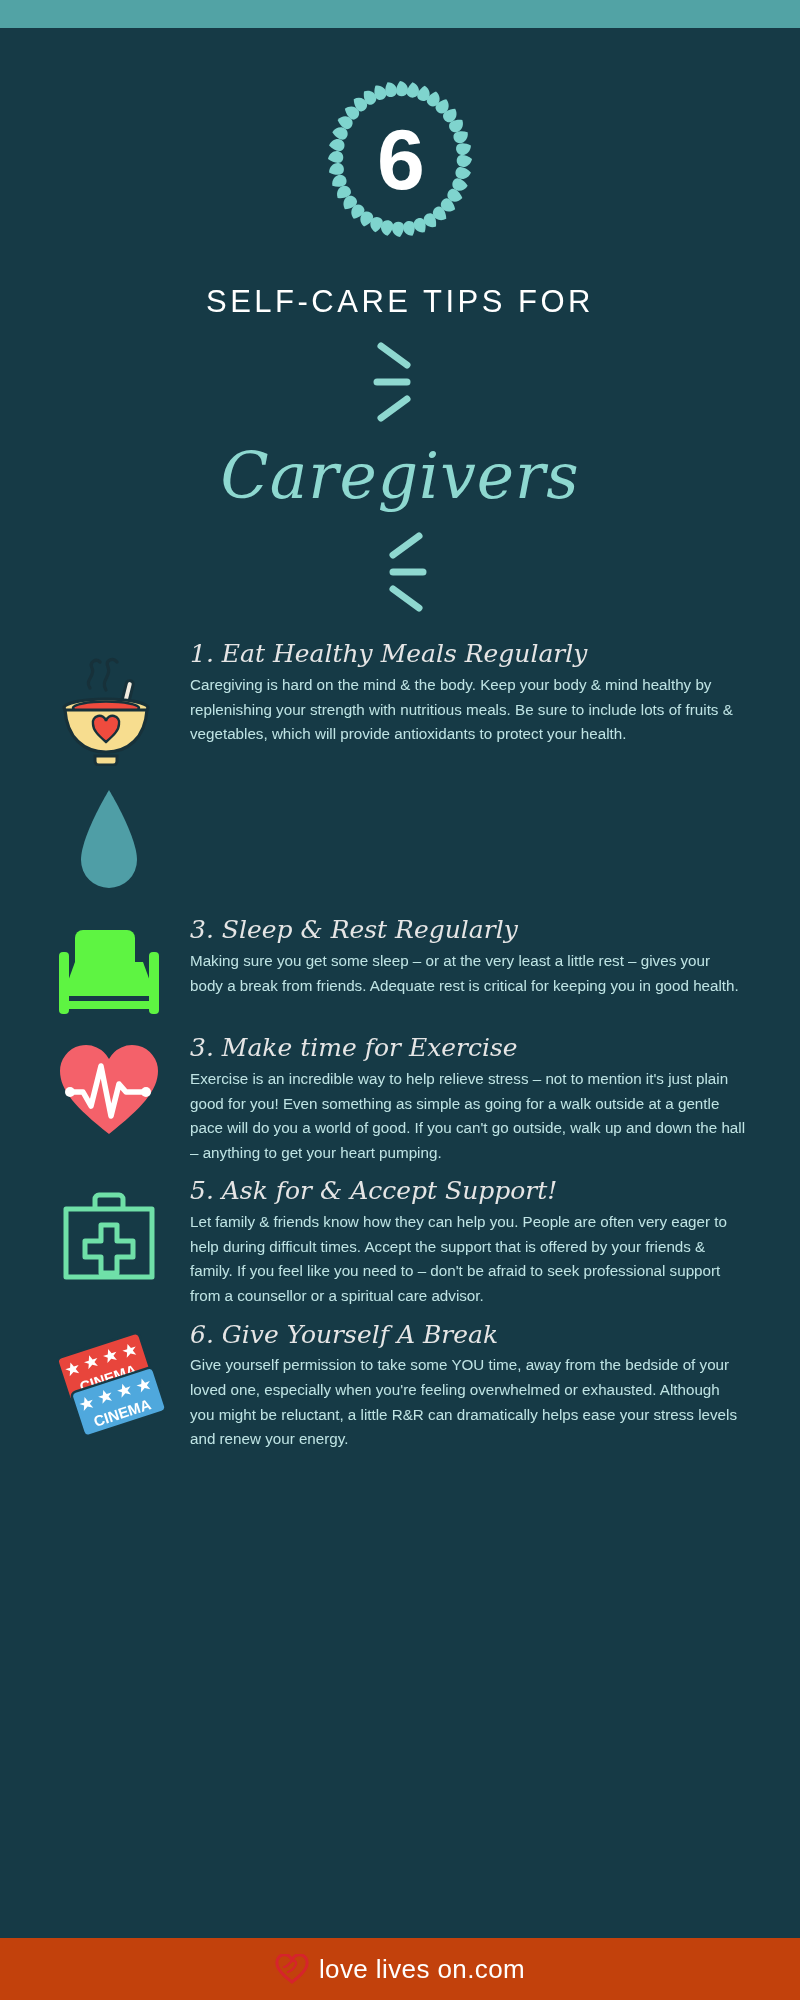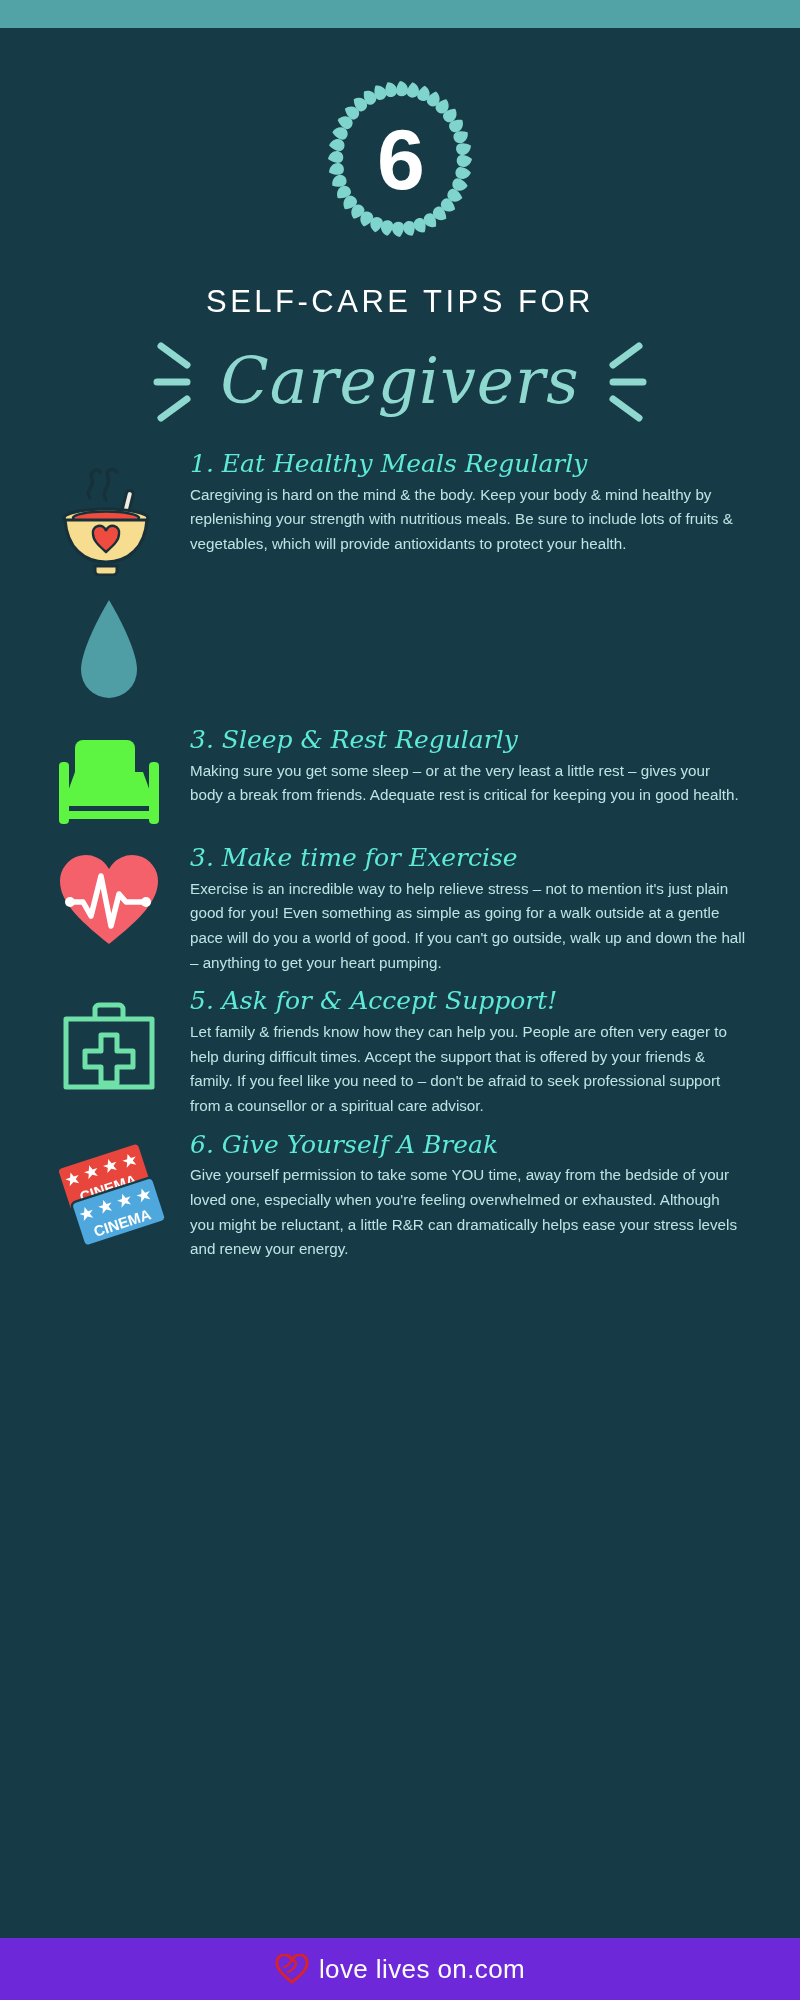--- a/index.html
+++ b/index.html
@@ -24,21 +24,21 @@
   
   .accent-bar-top {
     width: 100%;
     height: 28px;
     background: #52a3a5;
     flex: none;
   }
   .accent-bar-bottom {
     width: 100%;
     height: 62px;
-    background: #6d28d9;
+    background: #c2410c;
     flex: none;
     display: flex;
     align-items: center;
     justify-content: center;
     gap: 10px;
   }
 
   
   .header {
     flex: none;
@@ -77,20 +77,21 @@
     letter-spacing: 3.5px;
     text-transform: uppercase;
   }
 
   .script-row {
     margin-top: 14px;
     display: flex;
     align-items: center;
     justify-content: center;
     gap: 14px;
+    flex-direction: column;
   }
 
   .script-title {
     color: #8ed8d0;
     font-family: "DejaVu Serif", serif;
     font-style: italic;
     font-size: 63px;
     line-height: 1.05;
     letter-spacing: 1px;
   }
@@ -116,21 +117,21 @@
     display: flex;
     align-items: flex-start;
     justify-content: center;
     padding-top: 6px;
   }
   .tip-icon svg { display: block; }
 
   .tip-body { flex: 1 1 auto; min-width: 0; padding-right: 10px; }
 
   .tip-title {
-    color: #5eead4;
+    color: #e5e5e5;
     font-family: "DejaVu Serif", serif;
     font-size: 25px;
     font-style: italic;
     line-height: 1.15;
     margin-bottom: 4px;
     white-space: nowrap;
   }
 
   .tip-text {
     color: #bfe4e4;

